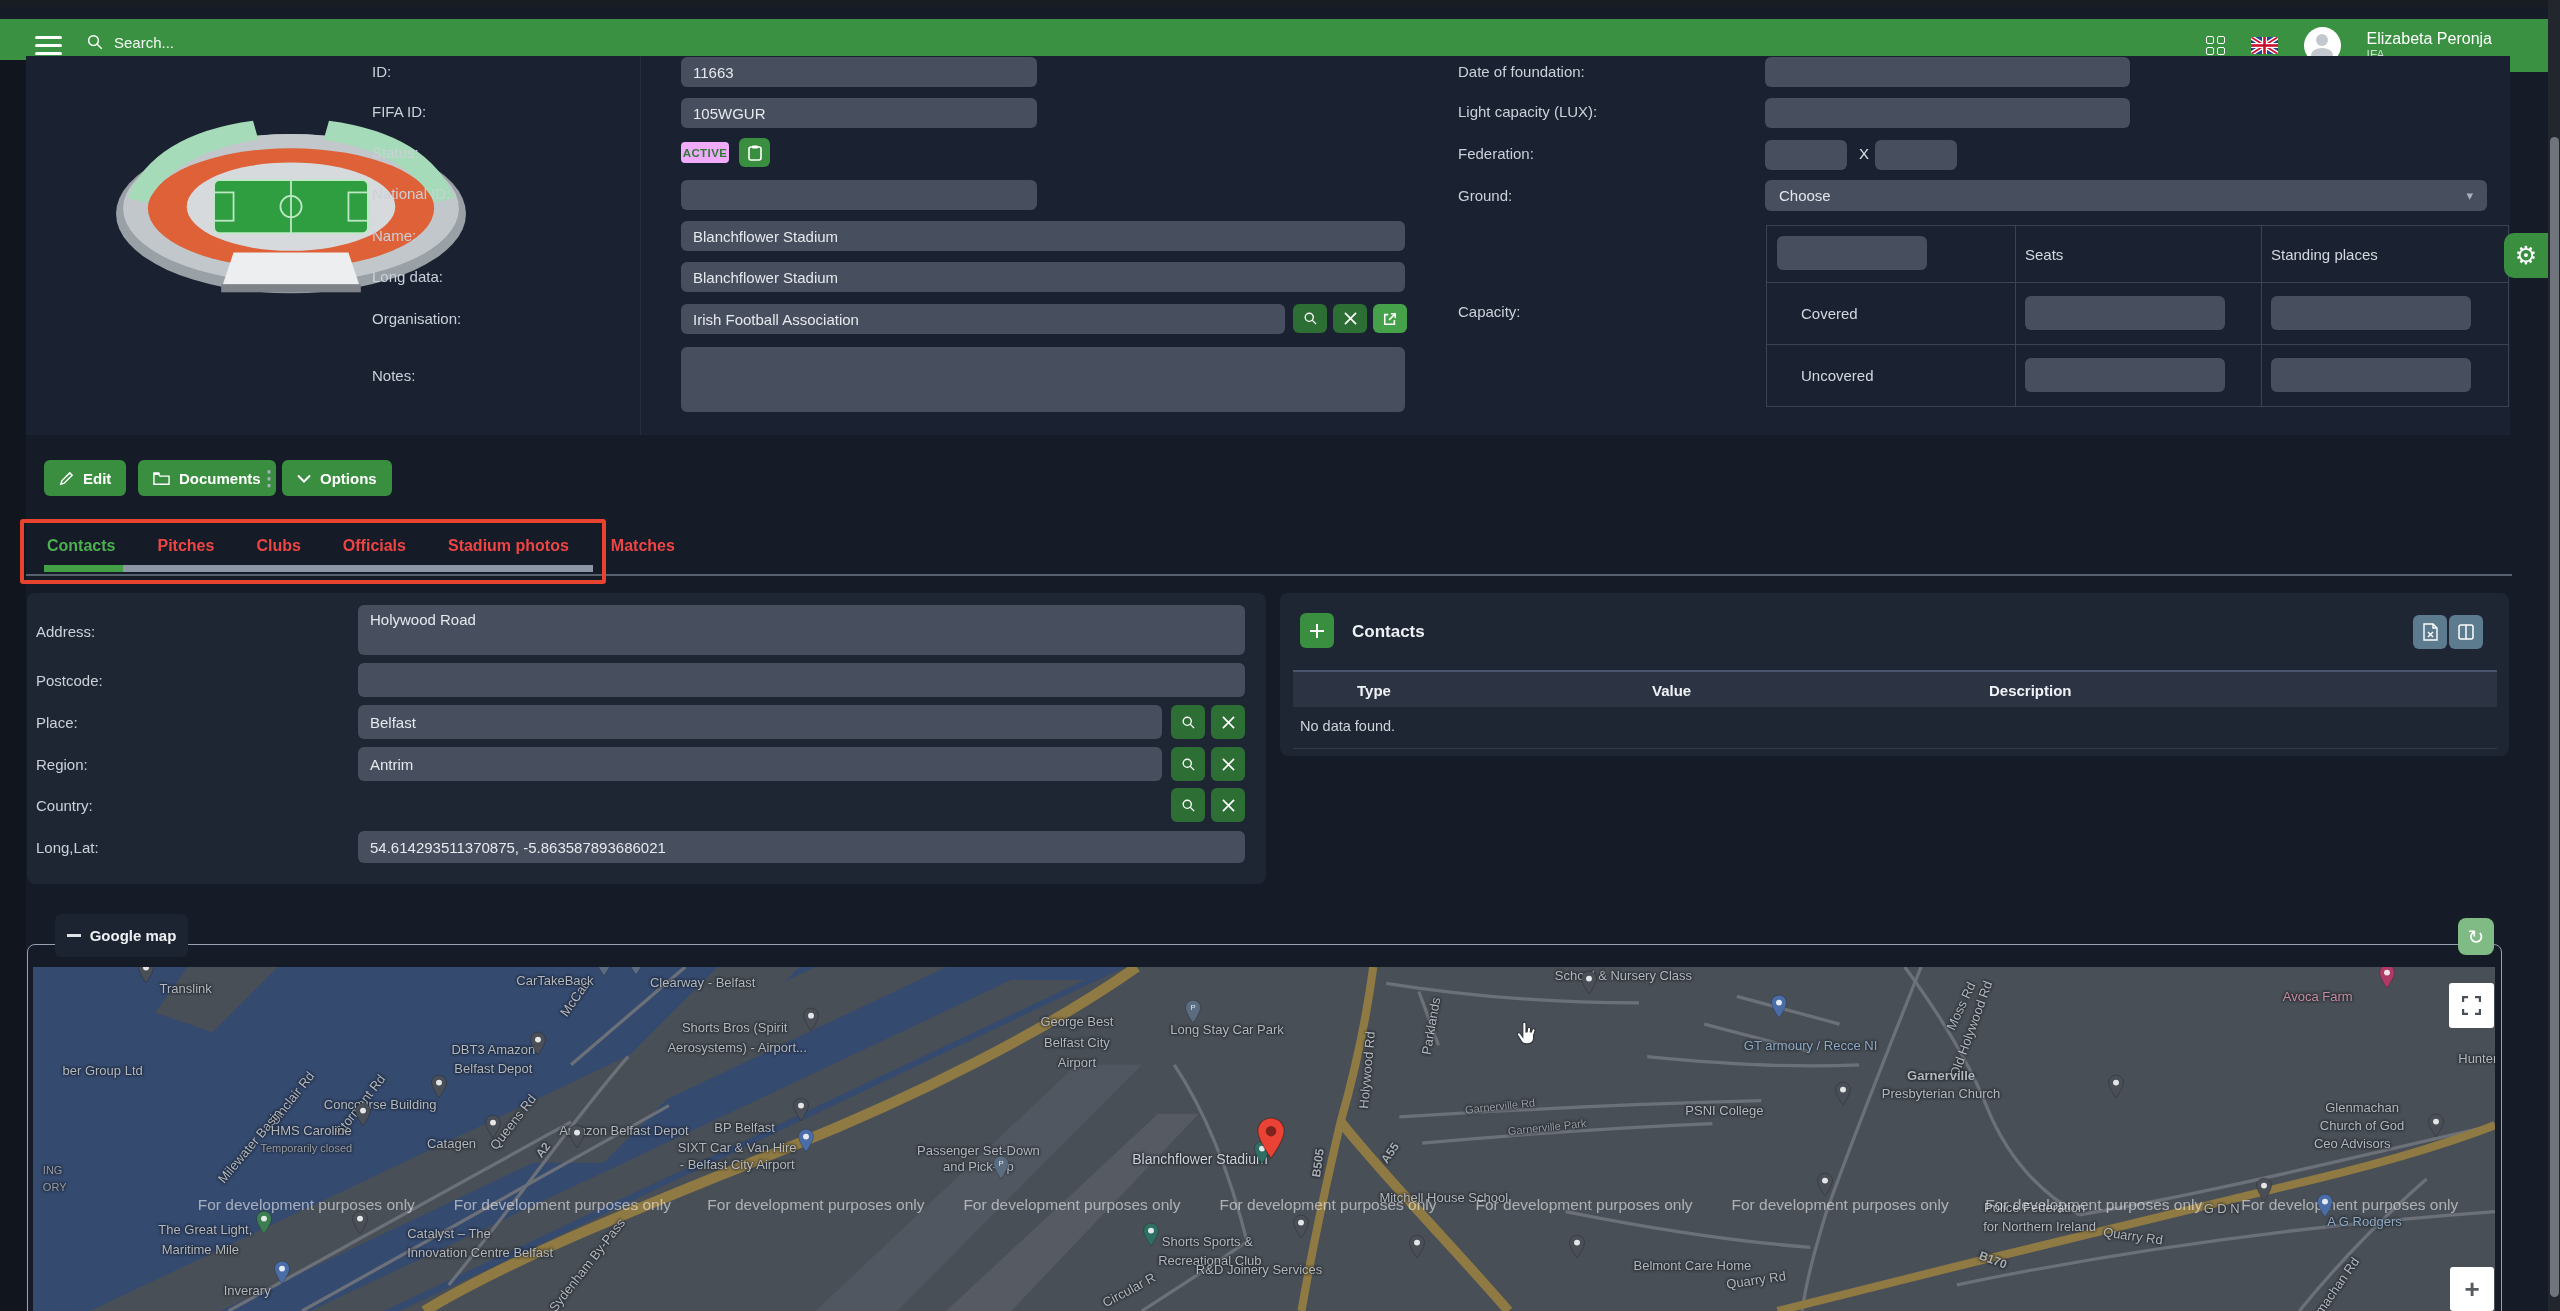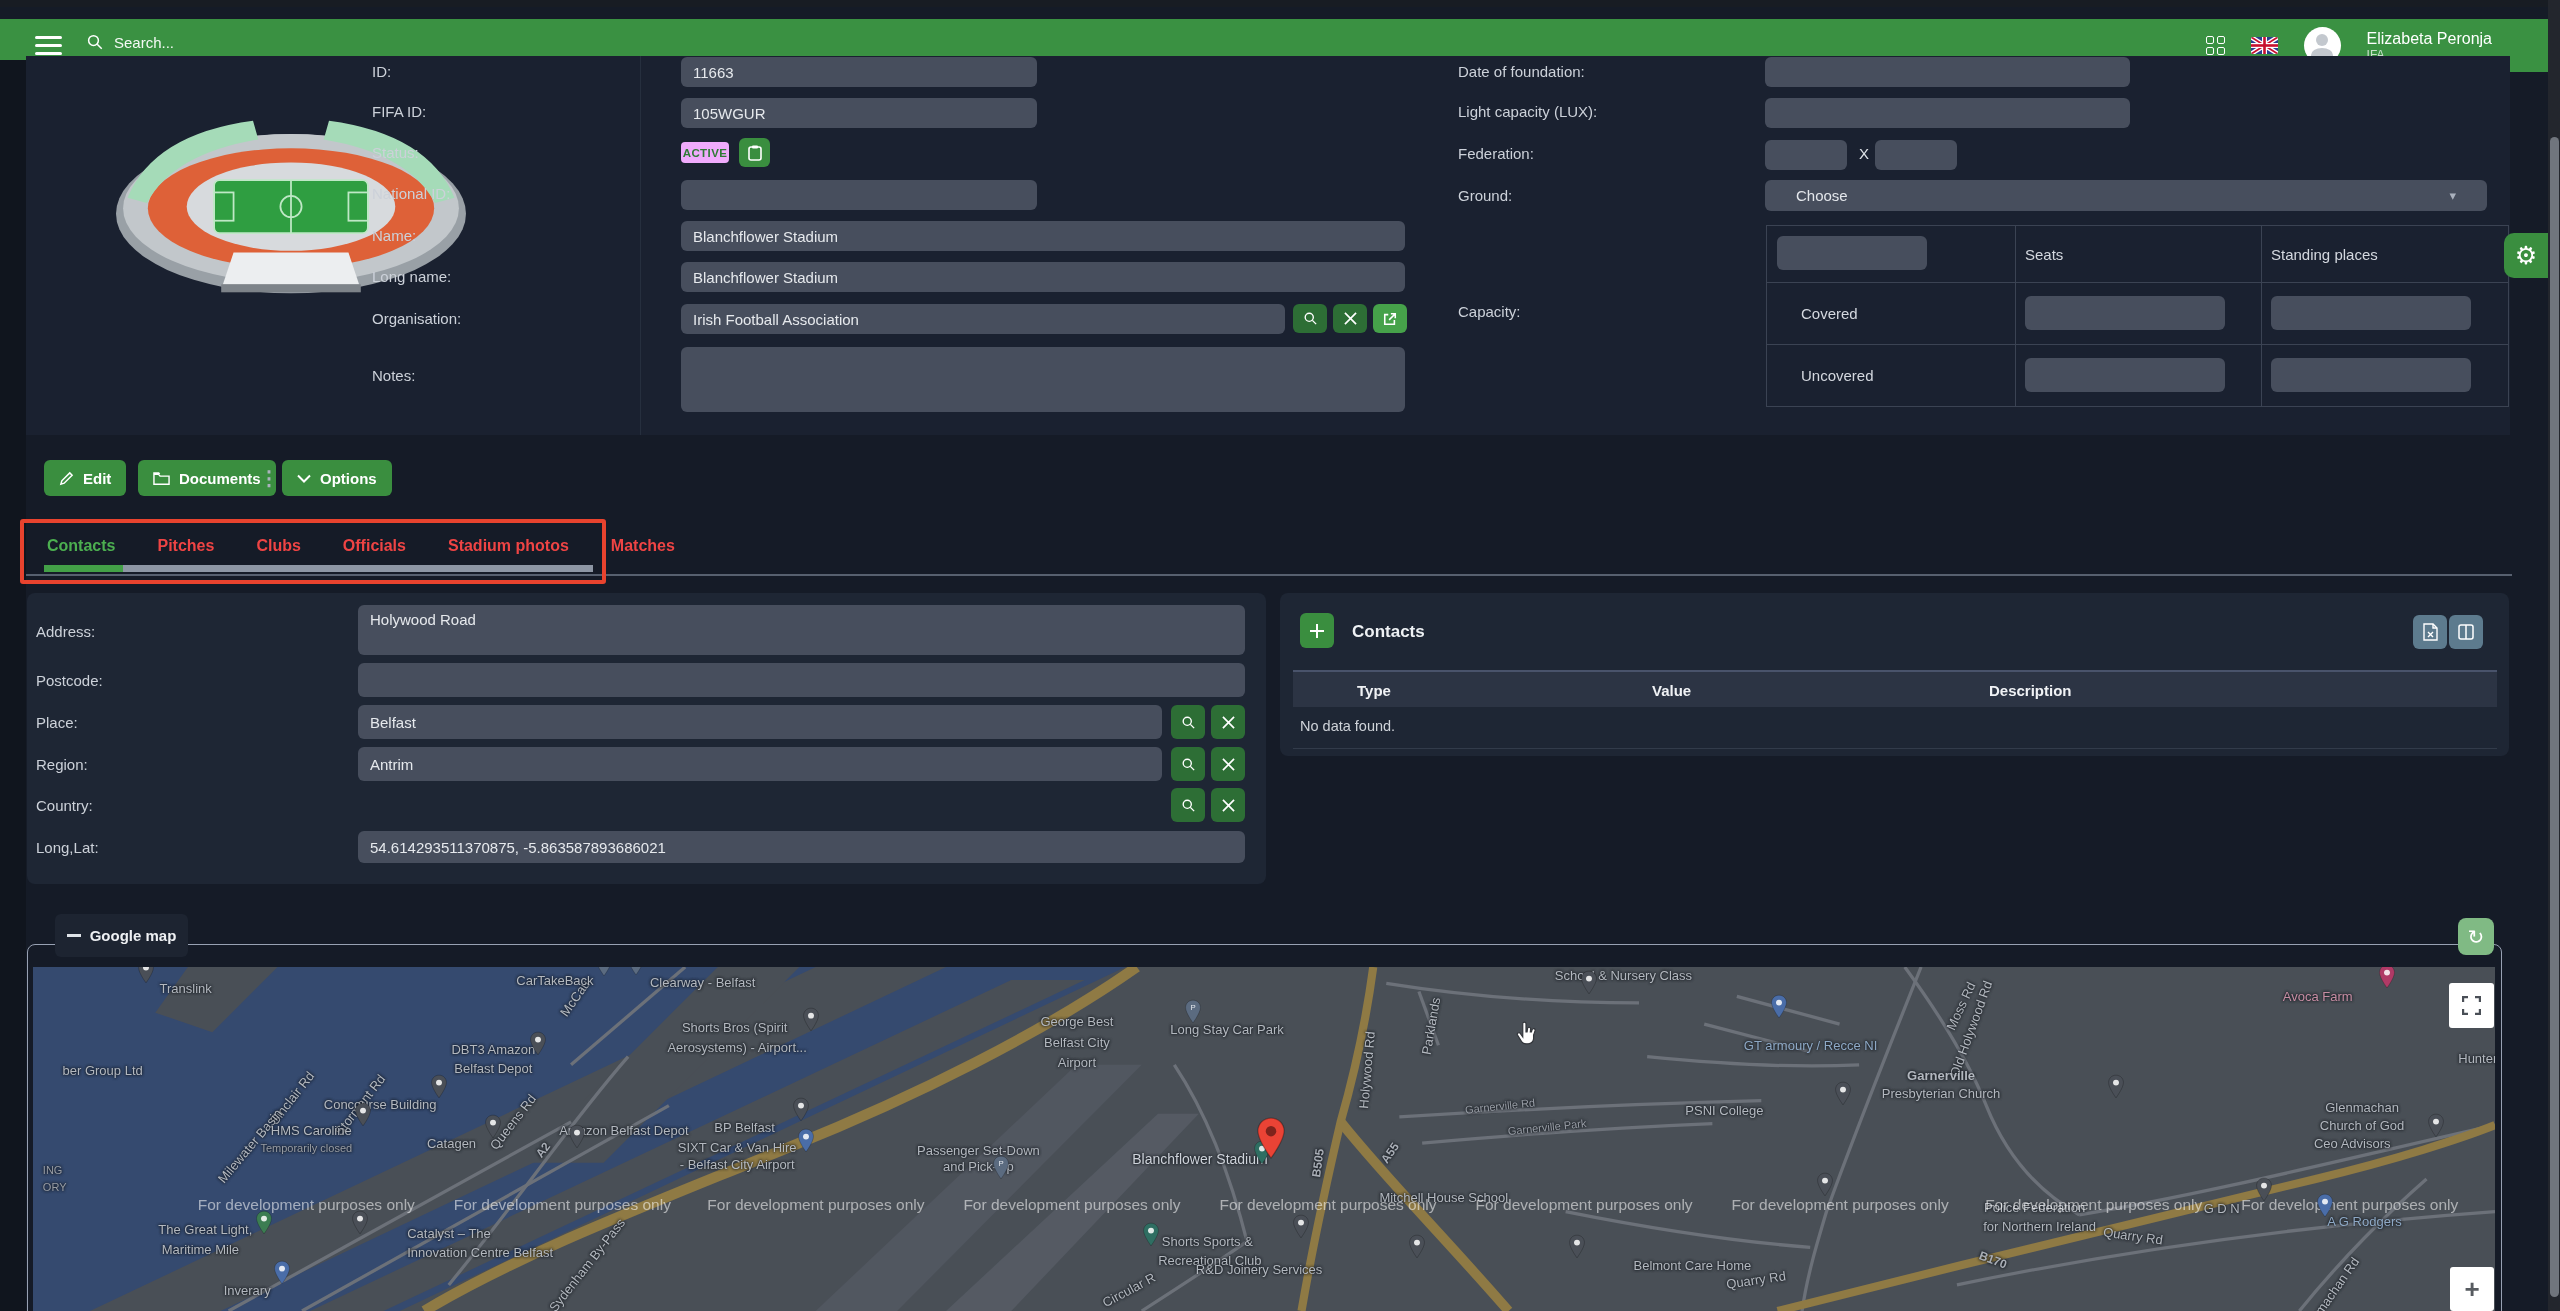--- a/index.html
+++ b/index.html
@@ -33,21 +33,21 @@
   .inp{position:absolute;background:#474e5d;border:none;border-radius:6px;color:#e6e9ed;font-size:15px;
        padding:0 12px;outline:none;font-family:"Liberation Sans",sans-serif;box-sizing:border-box;height:30px;}
   textarea.inp{padding-top:6px;resize:none;}
   .badge-active{position:absolute;background:#f0abfc;color:#2f7a35;font-size:11.5px;font-weight:bold;
        letter-spacing:.4px;border-radius:4px;display:flex;align-items:center;justify-content:center;}
   .sq-btn{position:absolute;border:none;border-radius:6px;display:flex;align-items:center;justify-content:center;cursor:pointer;padding:0;}
   .btn-dgreen{background:#2d6e35;}
   .btn-green{background:#3a8e3f;}
   .btn-bgreen{background:#46a24a;}
   .select{position:absolute;background:#474e5d;border-radius:6px;color:#e3e6eb;font-size:15px;
-          display:flex;align-items:center;padding:0 31px;cursor:pointer;box-sizing:border-box;}
+          display:flex;align-items:center;padding:0 14px;cursor:pointer;box-sizing:border-box;}
   .select .chev{margin-left:auto;color:#aab1bd;font-size:13px;}
   .cap-table{position:absolute;border:1px solid #3b4353;}
   .cap-table .vline,.cap-table .hline{position:absolute;background:#3b4353;}
   .cap-cell-lbl{position:absolute;font-size:15px;color:#d4d8df;transform:translateY(-50%);}
   
   .act-btn{position:absolute;height:36px;background:#3a8e3f;border:none;border-radius:6px;color:#fff;
            font-size:15px;font-weight:bold;display:flex;align-items:center;gap:9px;padding:0 15px;cursor:pointer;
            font-family:"Liberation Sans",sans-serif;}
   .dots{position:absolute;color:#aab2bd;font-size:20px;font-weight:bold;transform:translateY(-50%);cursor:pointer;}
   
@@ -183,21 +183,21 @@
     <button class="sq-btn btn-green" style="left:713px;top:82px;width:31px;height:29px">
       <svg class="ico" width="14" height="16" viewBox="0 0 14 16">
           <rect x="1" y="2" width="12" height="13" rx="2" fill="none" stroke="#fff" stroke-width="1.6"></rect>
           <rect x="4" y="0.5" width="6" height="3" rx="1" fill="#fff"></rect>
         </svg>
     </button>
     <span class="lbl" style="left:346px;top:137px">National ID:</span>
     <input class="inp" style="left: 655px; top: 124px; width: 356px;" value="">
     <span class="lbl" style="left:346px;top:179px">Name:</span>
     <input class="inp" style="left: 655px; top: 165px; width: 724px;" value="Blanchflower Stadium">
-    <span class="lbl" style="left:346px;top:220px">Long name:</span>
+    <span class="lbl" style="left:346px;top:220px">Long data:</span>
     <input class="inp" style="left: 655px; top: 206px; width: 724px;" value="Blanchflower Stadium">
     <span class="lbl" style="left:346px;top:262px">Organisation:</span>
     <input class="inp" style="left: 655px; top: 248px; width: 604px;" value="Irish Football Association">
     <button class="sq-btn btn-dgreen" style="left:1267px;top:248px;width:34px;height:29px">
       <svg class="ico" width="15" height="15" viewBox="0 0 24 24">
           <circle cx="10" cy="10" r="6.5" fill="none" stroke="#fff" stroke-width="2.2"></circle>
           <line x1="15" y1="15" x2="21" y2="21" stroke="#fff" stroke-width="2.2"></line>
         </svg>
     </button>
     <button class="sq-btn btn-dgreen" style="left:1307px;top:248px;width:34px;height:29px">

